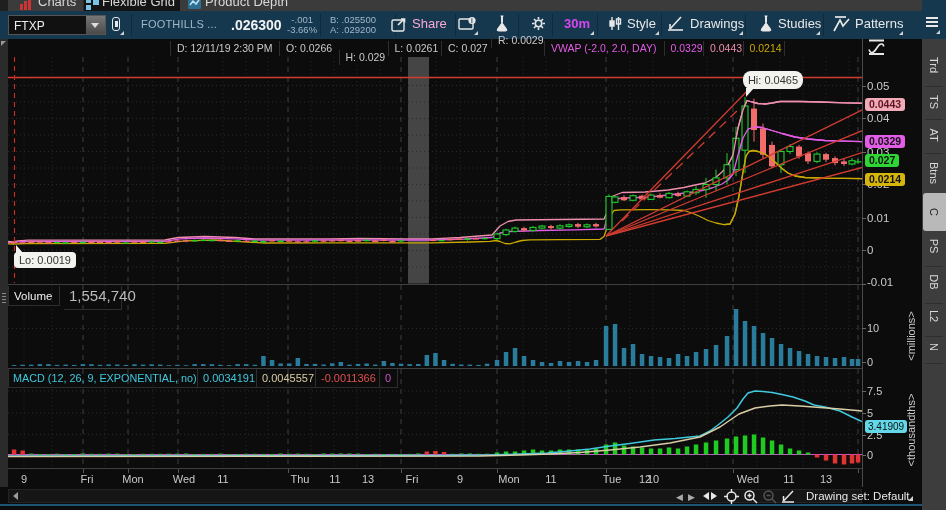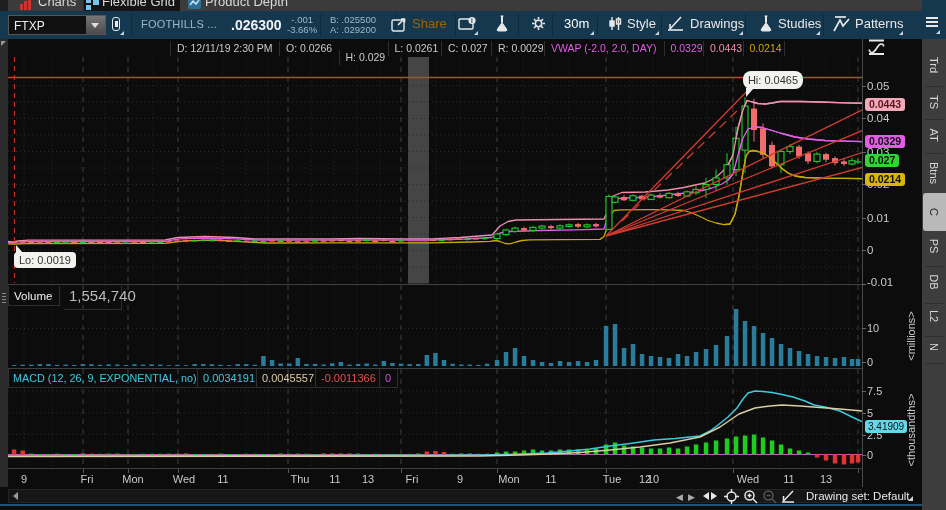--- a/index.html
+++ b/index.html
@@ -594,40 +594,40 @@
 <div class="abs" style="left:141px;top:18px;color:#9fb8c8;font-size:11px;letter-spacing:.2px">FOOTHILLS ...</div>
 <div class="abs" style="left:231px;top:17px;color:#f2f2f2;font-size:14px;font-weight:bold">.026300</div>
 <div class="abs" style="left:287px;top:15px;color:#9fb8c8;font-size:9.5px;text-align:right;width:26px;line-height:10px">-.001<br>-3.66%</div>
 <div class="abs" style="left:320px;top:14px;width:1px;height:22px;background:#0e2a3c"></div>
 <div class="abs" style="left:330px;top:15px;color:#9fb8c8;font-size:9.5px;line-height:10px">B: .025500<br>A: .029200</div>
 <div class="abs" style="left:395px;top:14px;width:1px;height:22px;background:#0e2a3c"></div>
 <svg class="abs" style="left:391px;top:17px" width="17" height="15" viewBox="0 0 17 15">
       <rect x="1" y="3" width="12" height="11" rx="1.5" fill="none" stroke="#e8e8e8" stroke-width="1.4"></rect>
       <path d="M7 8 L13 2 M10 2 h3.5 v3.5" fill="none" stroke="#e8e8e8" stroke-width="1.6"></path>
     </svg>
-<div class="abs" style="left:412px;top:16px;color:#a16207;font-size:13px">Share</div>
+<div class="abs" style="left:412px;top:16px;color:#f9a8d4;font-size:13px">Share</div>
 <div class="abs" style="left:455px;top:14px;width:1px;height:22px;background:#0e2a3c"></div>
 <svg class="abs" style="left:458px;top:16px" width="20" height="17" viewBox="0 0 20 17">
       <rect x="1" y="3" width="14" height="10" rx="1" fill="none" stroke="#e8e8e8" stroke-width="1.4"></rect>
       <circle cx="14" cy="4.5" r="3.6" fill="#e8e8e8"></circle>
       <text x="14" y="7.4" font-size="6.5" font-weight="bold" fill="#16384f" text-anchor="middle">i</text>
     </svg>
 <div class="corner" style="left:474px;top:31px"></div>
 <svg class="abs" style="left:494px;top:14px" width="16" height="19" viewBox="0 0 16 19">
       <path d="M6.5 2 h3 M7.5 2 v6 L12.5 15 q1 2 -1 2 h-7 q-2 0 -1 -2 L8.5 8 V2" fill="#e8e8e8" stroke="#e8e8e8" stroke-width="1"></path>
     </svg>
 <div class="abs" style="left:518px;top:14px;width:1px;height:22px;background:#0e2a3c"></div>
 <svg class="abs" style="left:531px;top:16px" width="15" height="15" viewBox="0 0 15 15">
       <g fill="none" stroke="#e8e8e8" stroke-width="1.6">
         <circle cx="7.5" cy="7.5" r="3.2"></circle>
         <path d="M7.5 1v2.4M7.5 11.6V14M1 7.5h2.4M11.6 7.5H14M3 3l1.7 1.7M10.3 10.3L12 12M12 3l-1.7 1.7M4.7 10.3L3 12"></path>
       </g>
     </svg>
 <div class="abs" style="left:552px;top:14px;width:1px;height:22px;background:#0e2a3c"></div>
-<div class="abs" style="left:564px;top:16px;color:#ffffff;font-size:13px;font-weight:normal">30m</div>
+<div class="abs" style="left:564px;top:16px;color:#d946ef;font-size:13px;font-weight:bold">30m</div>
 <div class="corner" style="left:590px;top:31px"></div>
 <div class="abs" style="left:597px;top:14px;width:1px;height:22px;background:#0e2a3c"></div>
 <svg class="abs" style="left:608px;top:16px" width="15" height="15" viewBox="0 0 15 15">
       <g stroke="#e8e8e8" stroke-width="1.4" fill="none">
         <line x1="4" y1="1" x2="4" y2="14"></line>
         <rect x="2" y="5" width="4" height="5" fill="#e8e8e8"></rect>
         <line x1="10.5" y1="1" x2="10.5" y2="14"></line>
         <rect x="8.5" y="3" width="4" height="5"></rect>
       </g>
     </svg>
@@ -658,21 +658,21 @@
     </svg>
 <div class="abs" style="left:855px;top:16px;color:#e8e8e8;font-size:13px">Patterns</div>
 <div class="corner" style="left:899px;top:31px"></div>
 
 <div class="abs" style="left:8px;top:40px;width:854px;height:17px;background:#0c0c0c"></div>
     <div class="abs" style="left:170px;top:41px;width:109px;height:15px;border-left:1px solid #2e2e2e;color:#c9c9c9;font-size:10.5px;line-height:15px;padding-left:6px;white-space:nowrap;overflow:hidden">D: 12/11/19 2:30 PM</div>
     <div class="abs" style="left:279px;top:41px;width:59.5px;height:15px;border-left:1px solid #2e2e2e;color:#c9c9c9;font-size:10.5px;line-height:15px;padding-left:6px;white-space:nowrap;overflow:hidden">O: 0.0266</div>
     <div class="abs" style="left:338.5px;top:50px;width:49px;height:15px;border-left:1px solid #2e2e2e;color:#c9c9c9;font-size:10.5px;line-height:15px;padding-left:6px;white-space:nowrap;overflow:hidden">H: 0.029</div>
     <div class="abs" style="left:387.5px;top:41px;width:53.5px;height:15px;border-left:1px solid #2e2e2e;color:#c9c9c9;font-size:10.5px;line-height:15px;padding-left:6px;white-space:nowrap;overflow:hidden">L: 0.0261</div>
     <div class="abs" style="left:441px;top:41px;width:50px;height:15px;border-left:1px solid #2e2e2e;color:#c9c9c9;font-size:10.5px;line-height:15px;padding-left:6px;white-space:nowrap;overflow:hidden">C: 0.027</div>
-    <div class="abs" style="left:491px;top:41px;width:53px;height:15px;border-left:1px solid #2e2e2e;color:#c9c9c9;font-size:10.5px;line-height:15px;padding-left:6px;white-space:nowrap;overflow:hidden">R: 0.0029</div>
+    <div class="abs" style="left:491px;top:33px;width:53px;height:15px;border-left:1px solid #2e2e2e;color:#c9c9c9;font-size:10.5px;line-height:15px;padding-left:6px;white-space:nowrap;overflow:hidden">R: 0.0029</div>
     <div class="abs" style="left:544px;top:41px;width:119.5px;height:15px;border-left:1px solid #2e2e2e;color:#e25ce8;font-size:10.5px;line-height:15px;padding-left:6px;white-space:nowrap;overflow:hidden">VWAP (-2.0, 2.0, DAY)</div>
     <div class="abs" style="left:663.5px;top:41px;width:39.5px;height:15px;border-left:1px solid #2e2e2e;color:#e25ce8;font-size:10.5px;line-height:15px;padding-left:6px;white-space:nowrap;overflow:hidden">0.0329</div>
     <div class="abs" style="left:703px;top:41px;width:39.5px;height:15px;border-left:1px solid #2e2e2e;color:#ee8fae;font-size:10.5px;line-height:15px;padding-left:6px;white-space:nowrap;overflow:hidden">0.0443</div>
     <div class="abs" style="left:742.5px;top:41px;width:41.5px;height:15px;border-left:1px solid #2e2e2e;color:#c9a800;font-size:10.5px;line-height:15px;padding-left:6px;white-space:nowrap;overflow:hidden">0.0214</div>
     <div class="abs" style="left:784px;top:41px;width:1px;height:15px;background:#2e2e2e"></div>
 
 <div class="abs" style="left:8px;top:286px;width:52px;height:20px;border:1px solid #2e2e2e;border-top:none;color:#f0f0f0;font-size:11.5px;line-height:20px;padding-left:5px">Volume</div>
 <div class="abs" style="left:64px;top:286px;width:58px;height:24px;border:1px solid #2e2e2e;border-top:none;border-left:none;color:#bbb;font-size:15px;line-height:20px;padding-left:5px">1,554,740</div>
 
 <div class="abs" style="left:8px;top:369px;width:190px;height:19px;border:1px solid #2e2e2e;border-top:none;color:#3fc9dd;font-size:10.8px;line-height:19px;padding-left:4px;white-space:nowrap;overflow:hidden">MACD (12, 26, 9, EXPONENTIAL, no)</div>

